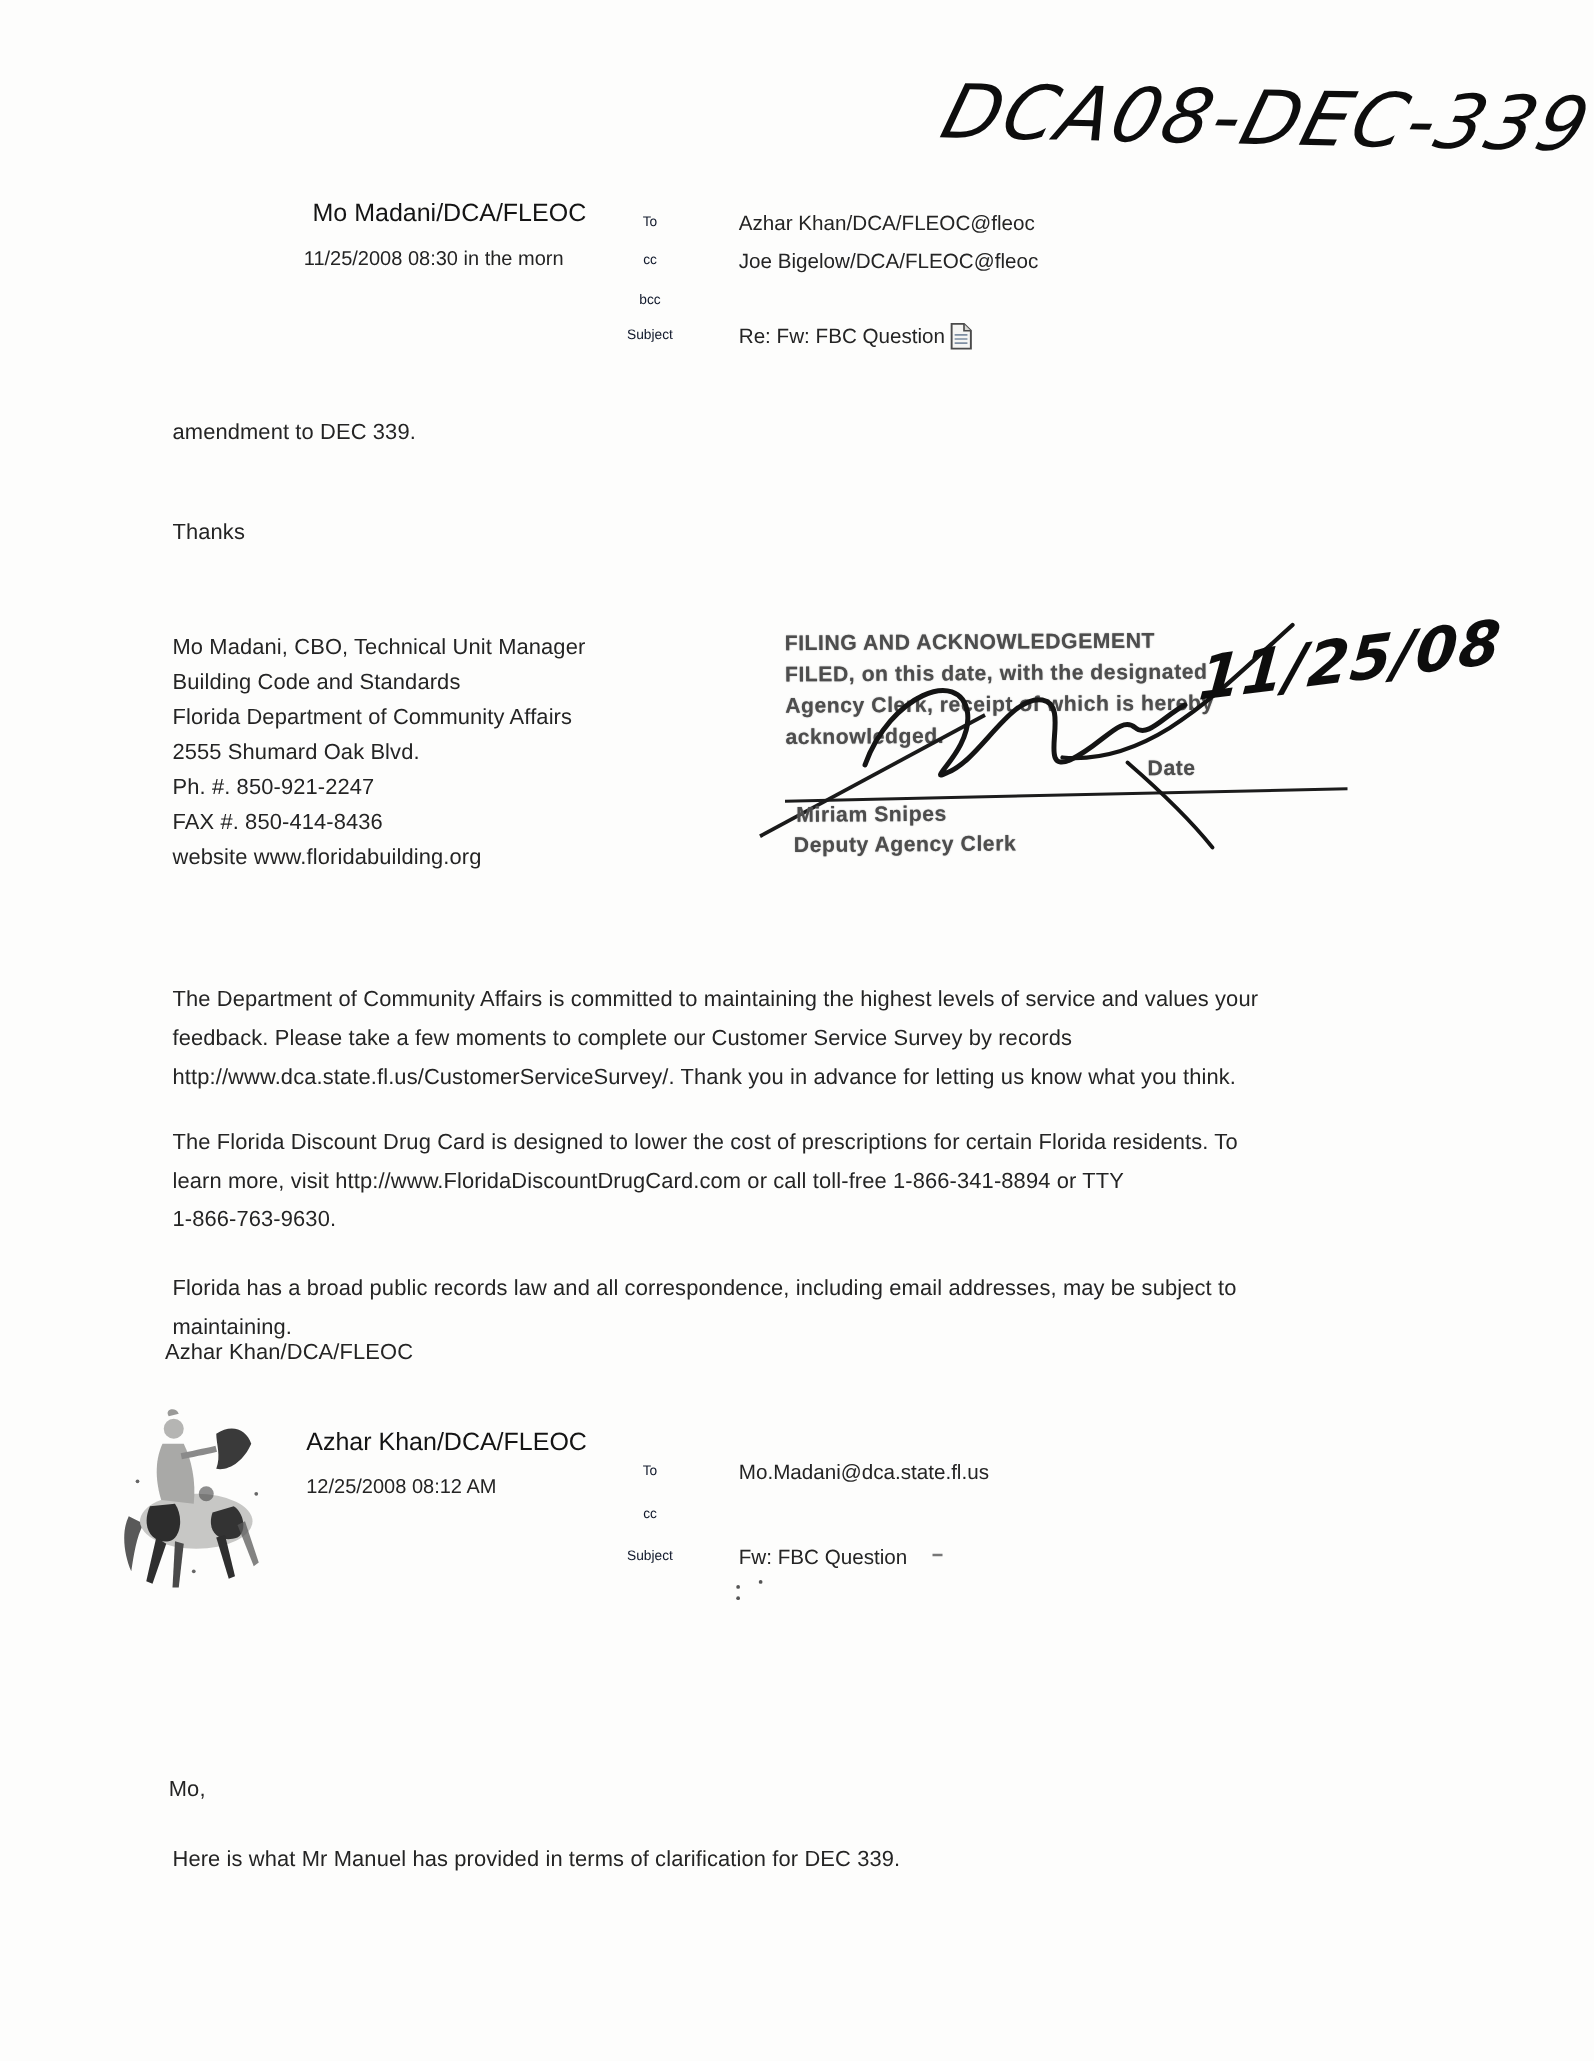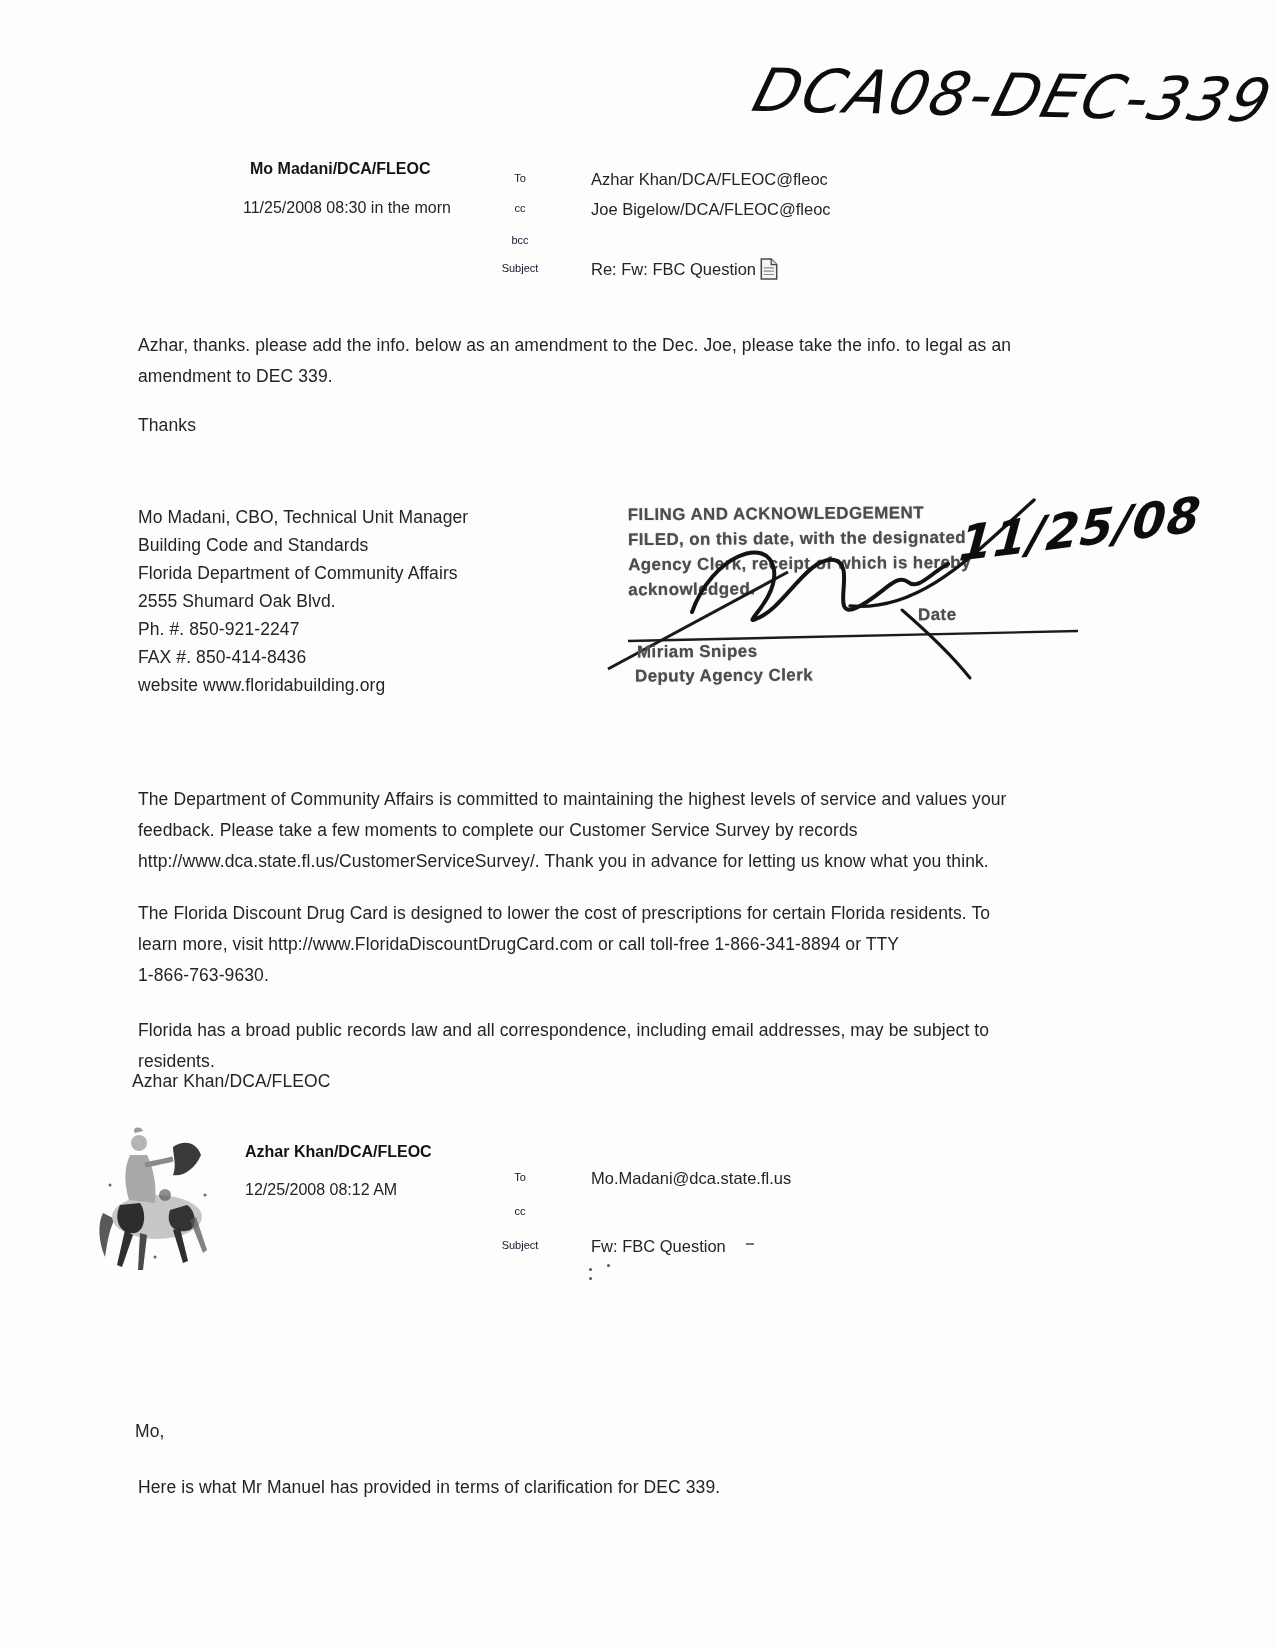--- a/index.html
+++ b/index.html
@@ -5,21 +5,21 @@
 <style>
   html,body{margin:0;padding:0;background:#ffffff;}
   .page{
     position:relative;width:1275px;height:1649px;background:#fdfdfc;overflow:hidden;
     font-family:"Liberation Sans",sans-serif;color:#222;
   }
   .abs{position:absolute;}
   .body-text{font-size:17.5px;color:#242424;letter-spacing:.1px;}
   .tline{line-height:31px;white-space:nowrap;}
   .sigline{line-height:28px;white-space:nowrap;}
-  .hdr-name{font-size:16px;font-weight:bold;color:#141414;white-space:nowrap;}
+  .hdr-name{font-size:20px;font-weight:normal;color:#141414;white-space:nowrap;}
   .hdr-date{font-size:16px;color:#242424;white-space:nowrap;}
   .hdr-label{font-size:11px;color:#0f172a;width:120px;text-align:center;white-space:nowrap;}
   .hdr-value{font-size:16.5px;color:#242424;white-space:nowrap;}
   .handwriting{
     font-family:"DejaVu Sans",sans-serif;font-style:italic;color:#0d0d0d;
     transform-origin:left top;white-space:nowrap;
   }
   .case-number{font-size:60px;letter-spacing:2px;transform:rotate(1.2deg) skewX(-14deg);}
   .hand-date{font-size:48px;font-weight:bold;letter-spacing:1px;transform:rotate(-7deg) skewX(-12deg);}
   .stamp-text{
@@ -57,21 +57,20 @@
     <span class="attach-icon">
       <svg width="18" height="22" viewBox="0 0 16 20">
         <path d="M1,1 H10 L15,6 V19 H1 Z" fill="#f5f5f3" stroke="#4a4a4a" stroke-width="1.4"></path>
         <path d="M10,1 V6 H15" fill="#d8d8d4" stroke="#4a4a4a" stroke-width="1.2"></path>
         <path d="M3.2,9 H12.5 M3.2,12 H12.5 M3.2,15 H12.5" stroke="#7e8ea2" stroke-width="1.1"></path>
       </svg>
     </span>
   </div>
 
   <div class="abs body-text" style="left:138px;top:330px;">
-    <div class="tline">Azhar, thanks.  please add the info. below as an amendment to the Dec.  Joe, please take the info. to legal as an</div>
     <div class="tline">amendment to DEC 339.</div>
   </div>
 
   <div class="abs body-text" style="left:138px;top:415px;">Thanks</div>
 
   <div class="abs body-text" style="left:138px;top:503px;">
     <div class="sigline">Mo Madani, CBO, Technical Unit Manager</div>
     <div class="sigline">Building Code and Standards</div>
     <div class="sigline">Florida Department of Community Affairs</div>
     <div class="sigline">2555 Shumard Oak Blvd.</div>
@@ -110,21 +109,21 @@
   </div>
 
   <div class="abs body-text" style="left:138px;top:898px;">
     <div class="tline">The Florida Discount Drug Card is designed to lower the cost of prescriptions for certain Florida residents. To</div>
     <div class="tline">learn more, visit http://www.FloridaDiscountDrugCard.com or call toll-free 1-866-341-8894 or TTY</div>
     <div class="tline">1-866-763-9630.</div>
   </div>
 
   <div class="abs body-text" style="left:138px;top:1015px;">
     <div class="tline">Florida has a broad public records law and all correspondence, including email addresses, may be subject to</div>
-    <div class="tline">residents.</div>
+    <div class="tline">maintaining.</div>
   </div>
 
   <div class="abs body-text" style="left:132px;top:1071px;">Azhar Khan/DCA/FLEOC</div>
 
   <div class="abs" style="left:95px;top:1125px;">
     <svg width="130" height="150" viewBox="0 0 130 150">
       <path d="M8,88 C2,100 4,118 10,132 C12,120 14,104 20,94 Z" fill="#3c3c3c" opacity=".85"></path>
       <ellipse cx="62" cy="92" rx="45" ry="22" fill="#c7c7c5"></ellipse>
       <path d="M25,80 C18,95 25,110 40,108 C50,106 52,88 45,78 Z" fill="#2d2d2d"></path>
       <path d="M75,85 C70,100 80,110 95,105 C103,100 100,85 92,80 Z" fill="#333"></path>

